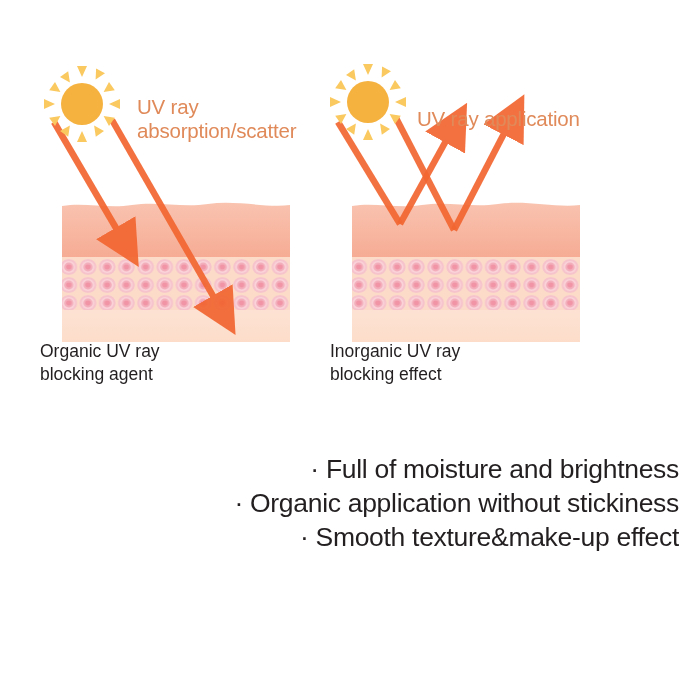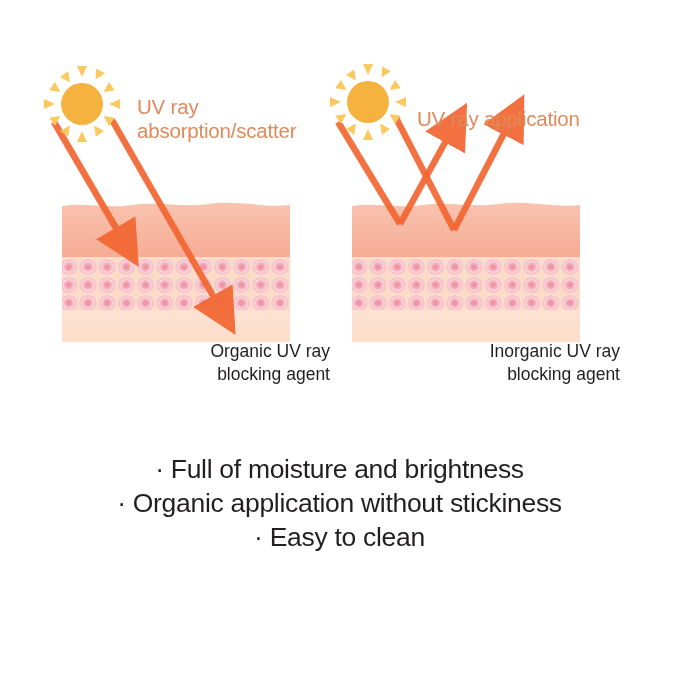--- a/index.html
+++ b/index.html
@@ -57,34 +57,34 @@
   .ray-label-right {
     left: 87px;
     top: 47px;
   }
 
   .panel-caption {
     position: absolute;
     left: 0;
     top: 280px;
     width: 290px;
-    text-align: right;
+    text-align: left;
     color: #231f20;
     font-size: 17.5px;
     line-height: 1.33;
     white-space: pre-line;
     font-family: "Liberation Sans", sans-serif;
   }
 
   #benefits {
     position: absolute;
     left: 0;
     top: 452px;
     width: 679px;
-    text-align: center;
+    text-align: right;
   }
   .benefit-line {
     color: #231f20;
     font-size: 26.5px;
     line-height: 34px;
     letter-spacing: -0.3px;
     white-space: pre;
     font-family: "Liberation Sans", sans-serif;
   }
 </style>
@@ -217,22 +217,22 @@
           <polygon points="-32.8,-13.8 -27,-22 -21.6,-12.1"></polygon>
           <polygon points="-22,-27 -13.8,-32.8 -12.1,-21.6"></polygon>
         </g>
         <circle cx="0" cy="0" r="21" fill="#f6b23f"></circle>
       </g>
     </svg>
 
     <div class="ray-label ray-label-right">UV ray application</div>
 
     <div class="panel-caption">Inorganic UV ray
-blocking agent</div>
+blocking effect</div>
   </div>
 
   <div id="benefits">
     <div class="benefit-line">· Full of moisture and brightness</div>
     <div class="benefit-line">· Organic application without stickiness</div>
-    <div class="benefit-line">· Easy to clean</div>
+    <div class="benefit-line">· Smooth texture&amp;make-up effect</div>
   </div>
 
 </div>
 
 </body></html>

